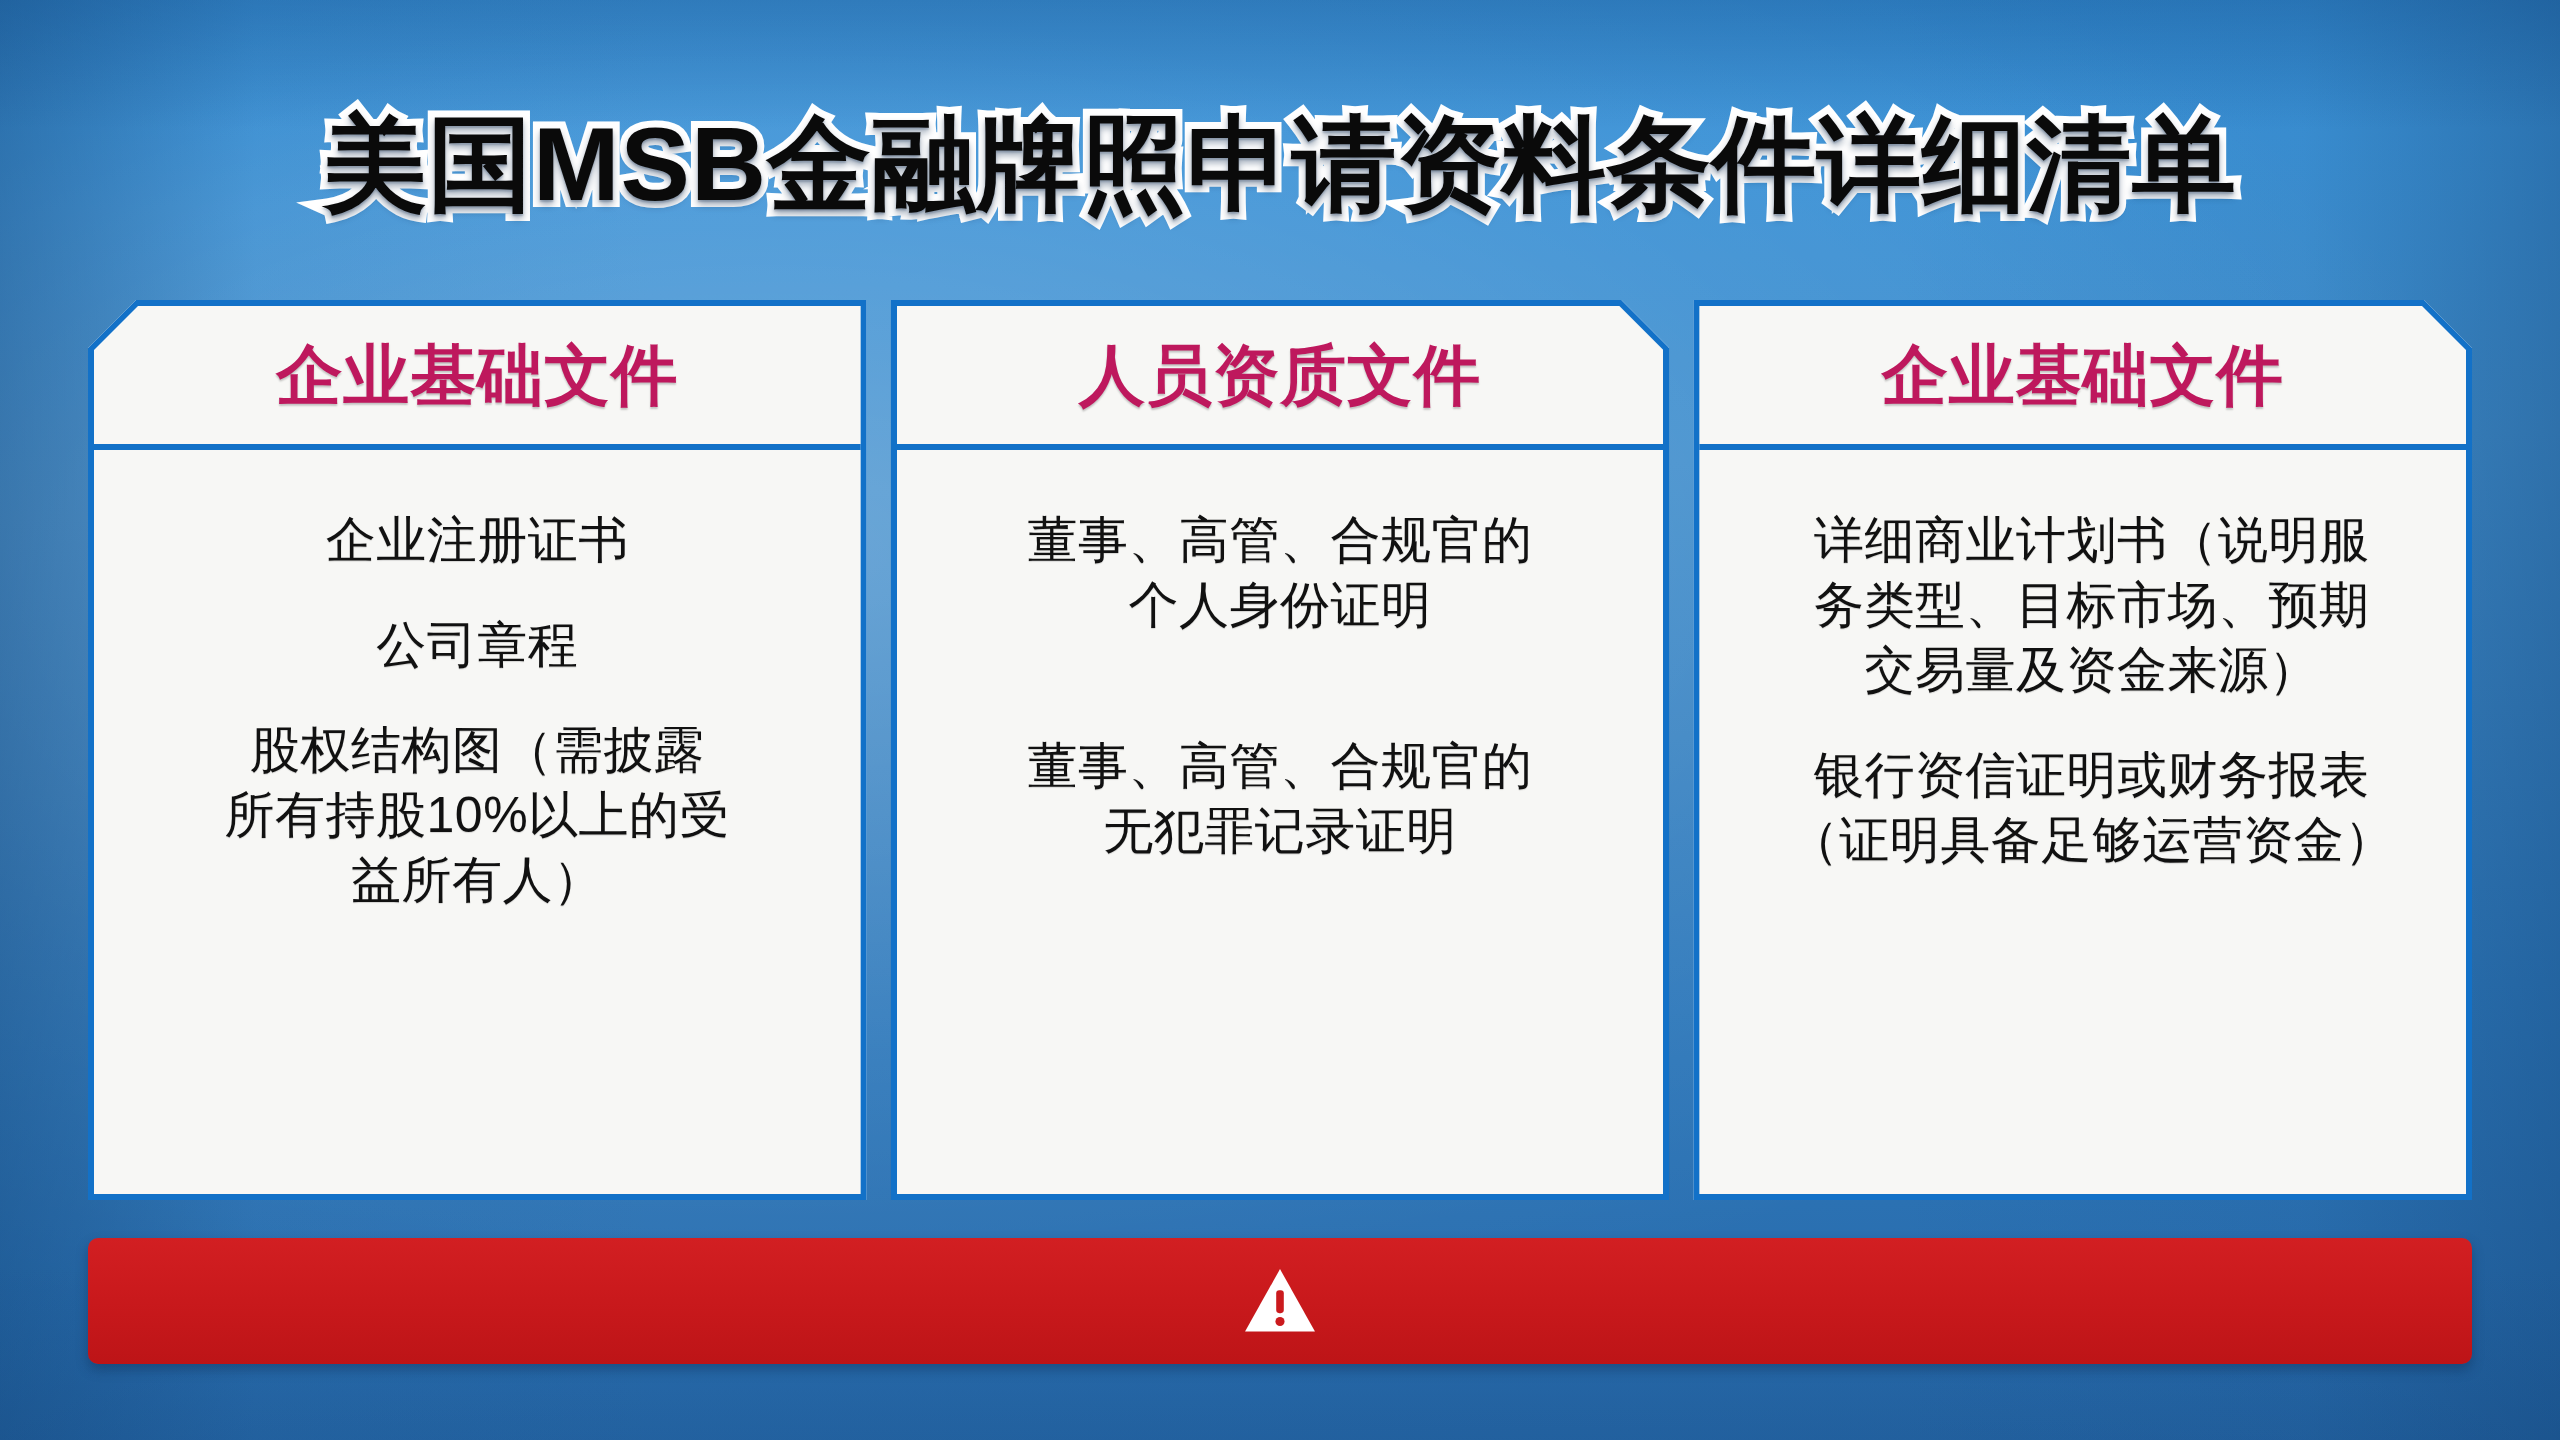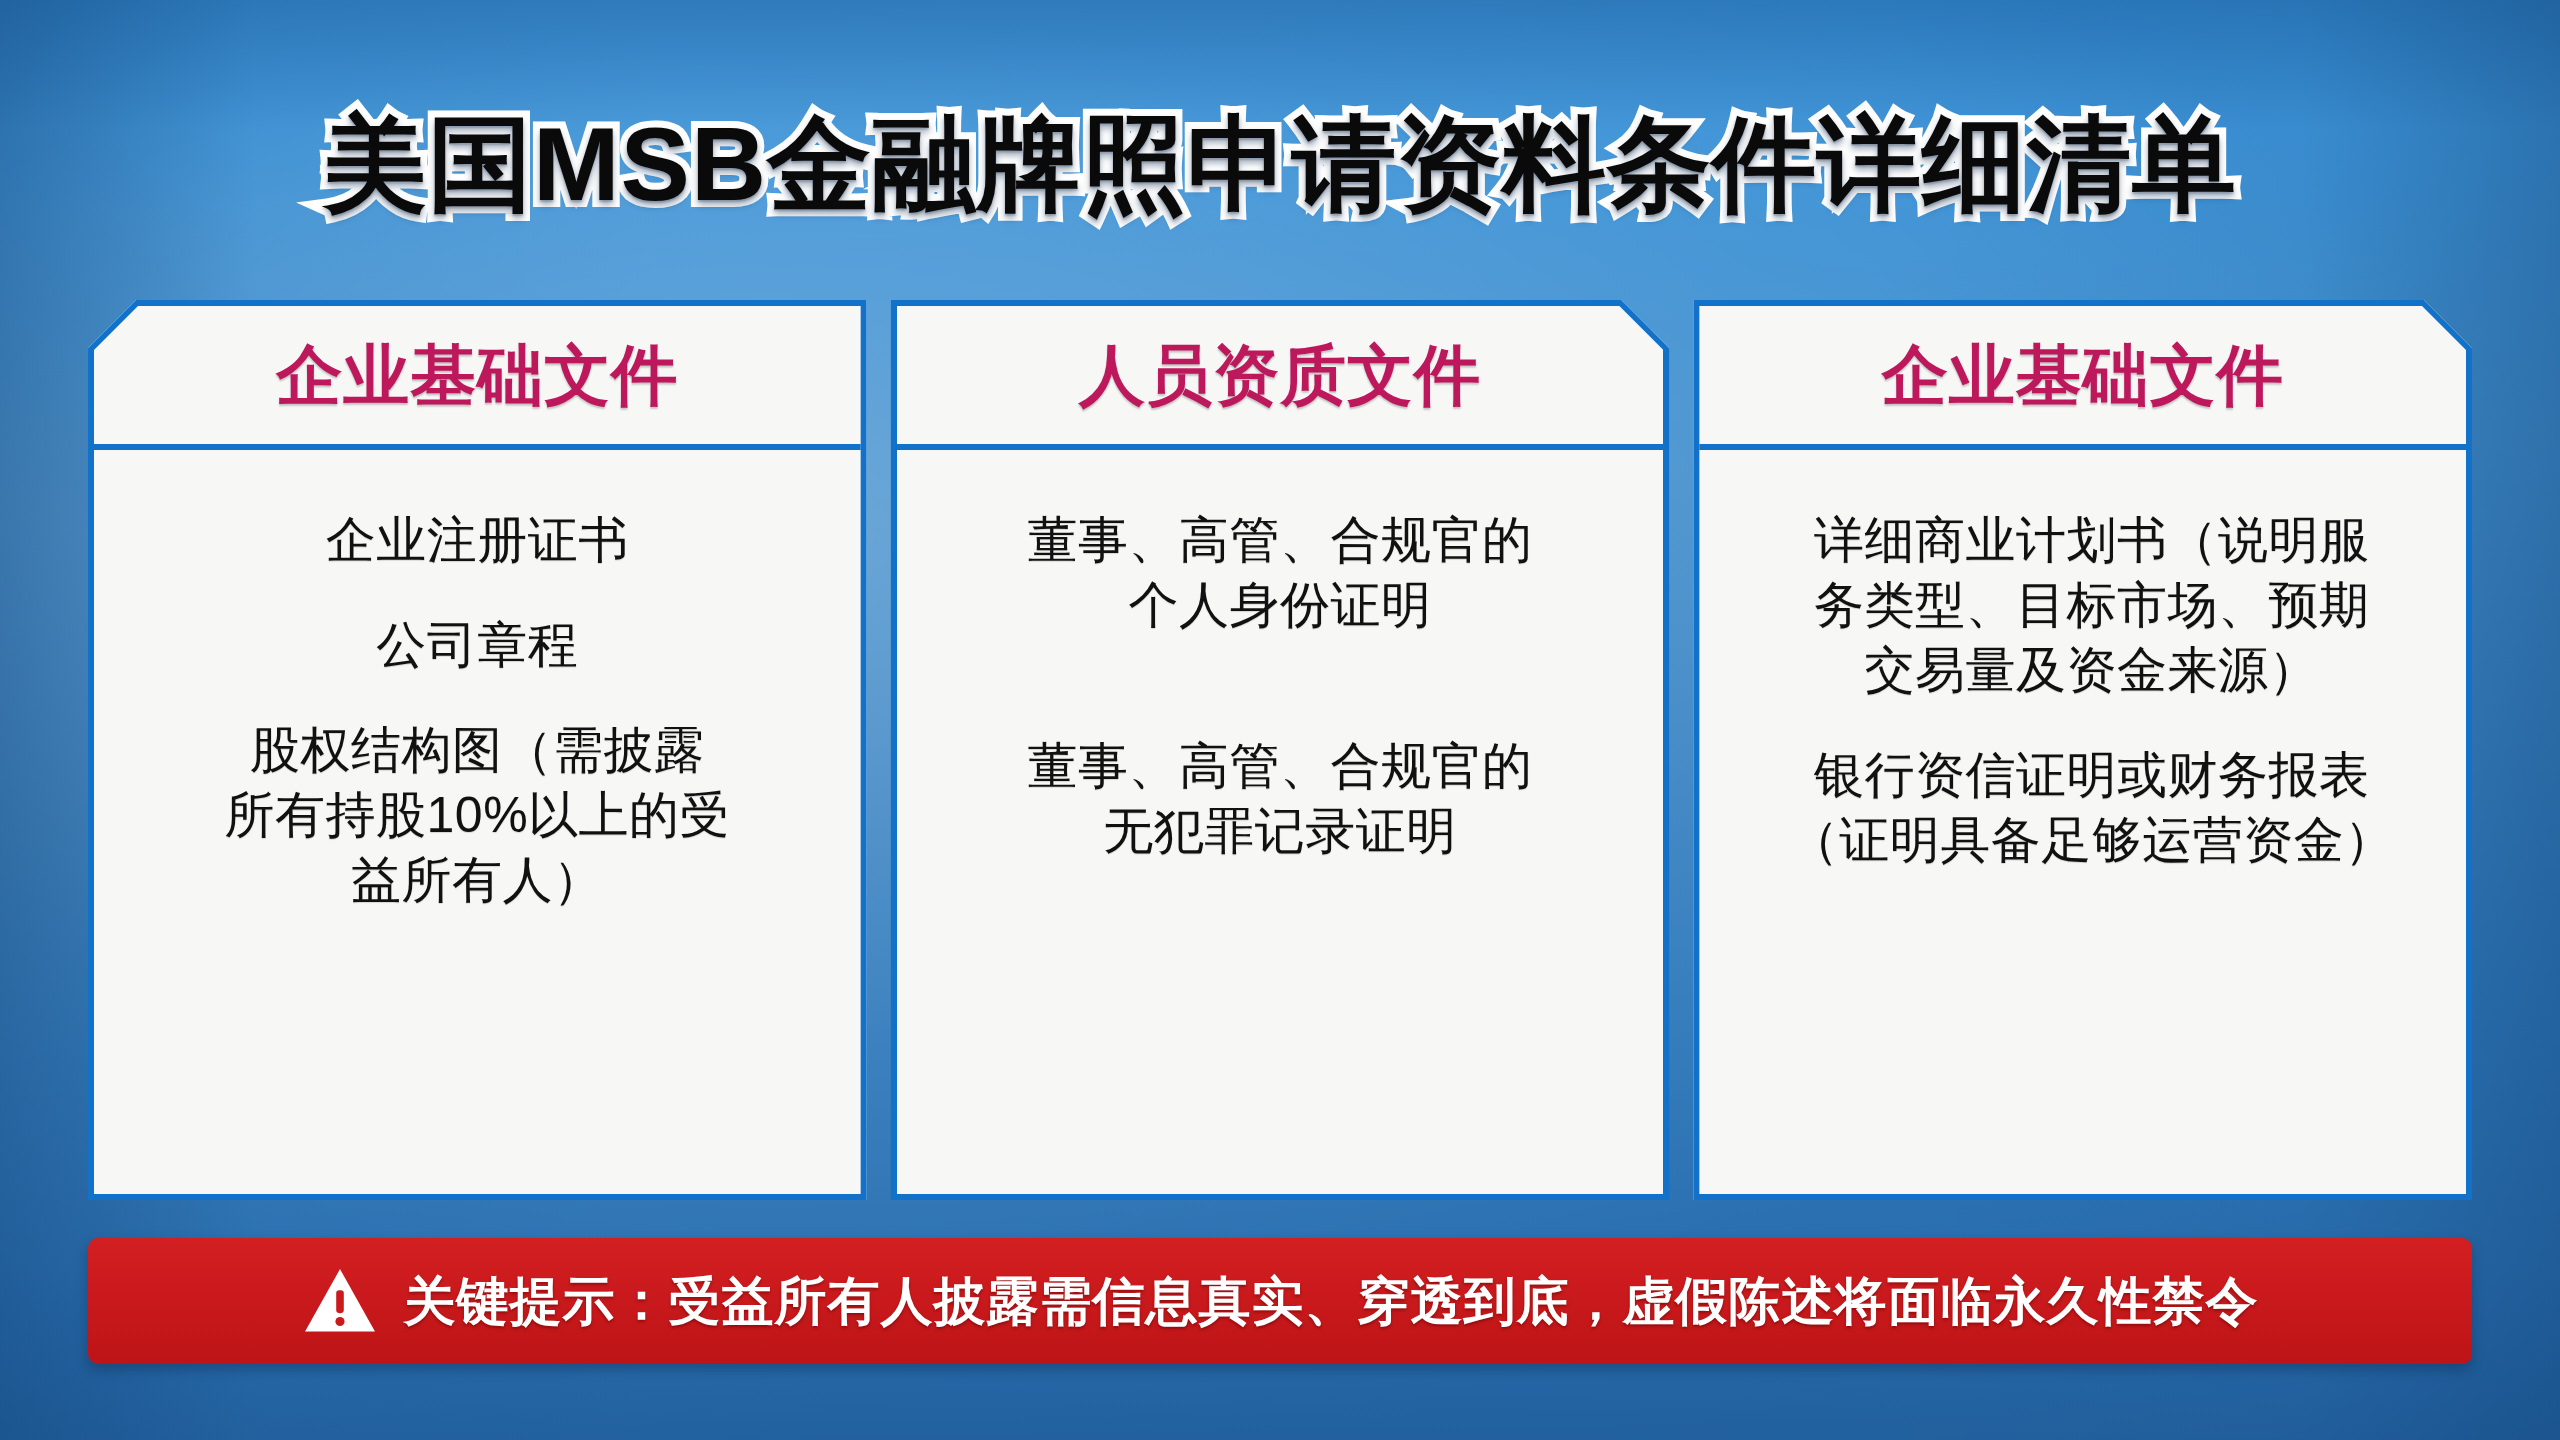--- a/index.html
+++ b/index.html
@@ -251,16 +251,15 @@
     </div>
 
   </div>
 
   <div class="alert">
     <svg class="alert-icon" viewBox="0 0 100 100" aria-hidden="true">
       <path d="M50 8 L96 90 L4 90 Z" fill="#ffffff"></path>
       <rect x="45" y="36" width="10" height="30" rx="4" fill="#cb1a1d"></rect>
       <circle cx="50" cy="77" r="6" fill="#cb1a1d"></circle>
     </svg>
-    <div class="alert-text">关键提示：受益所有人披露需信息真实、穿透到底，虚假陈述将面临永久性禁令</div>
   </div>
 
 </div>
 
 </body></html>

